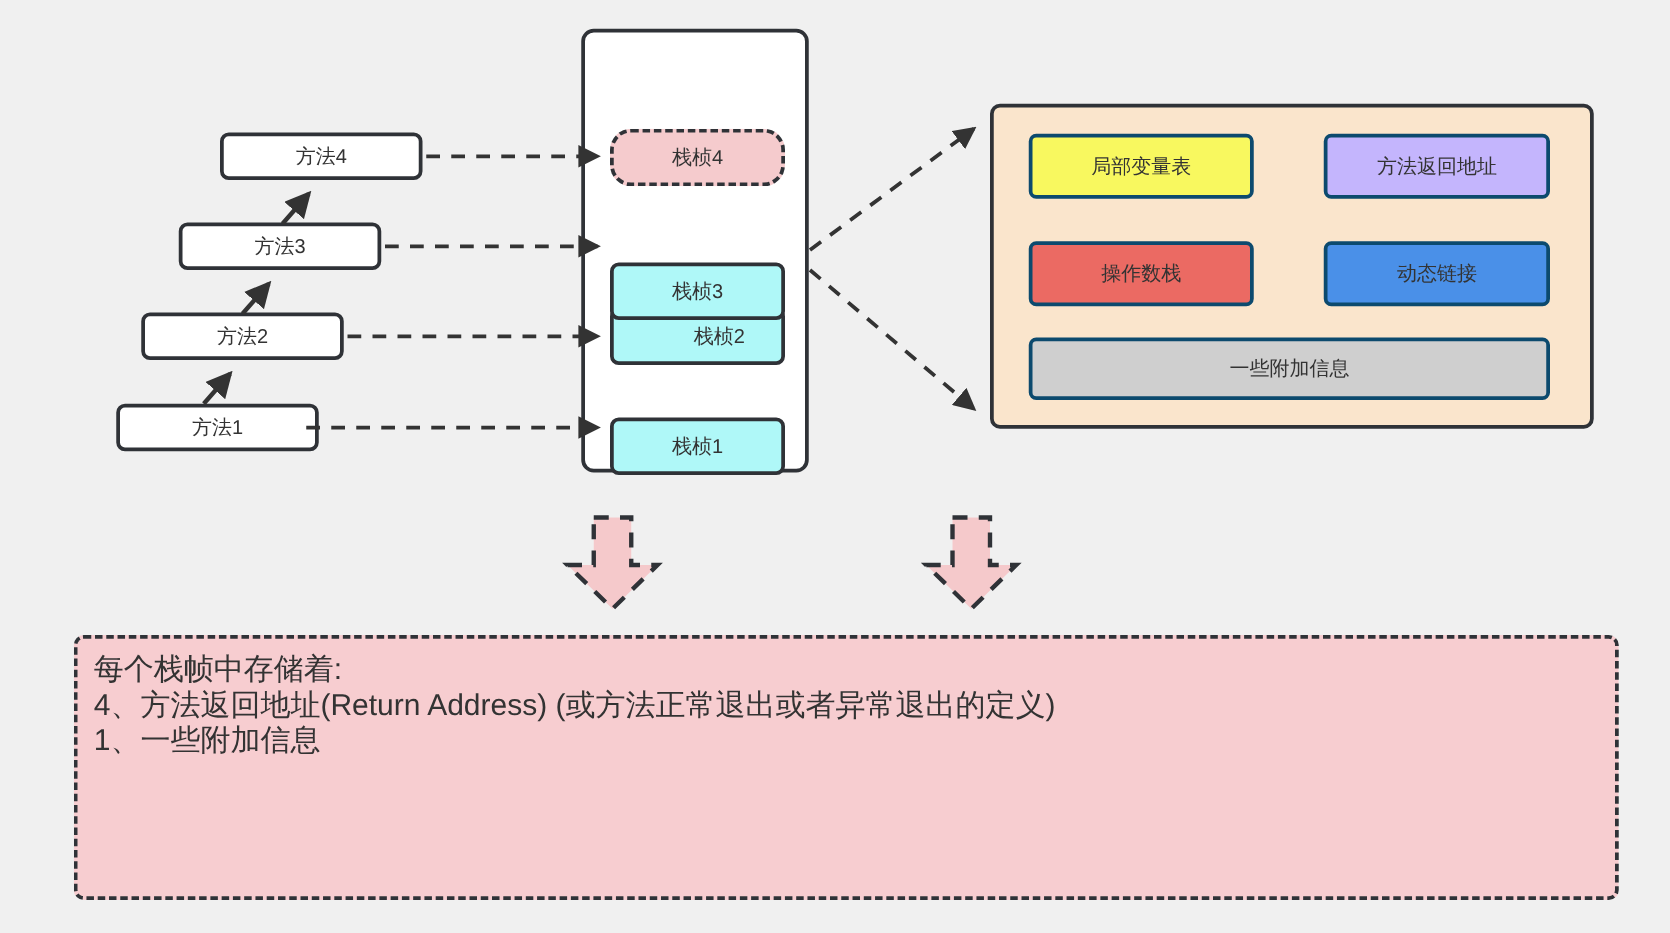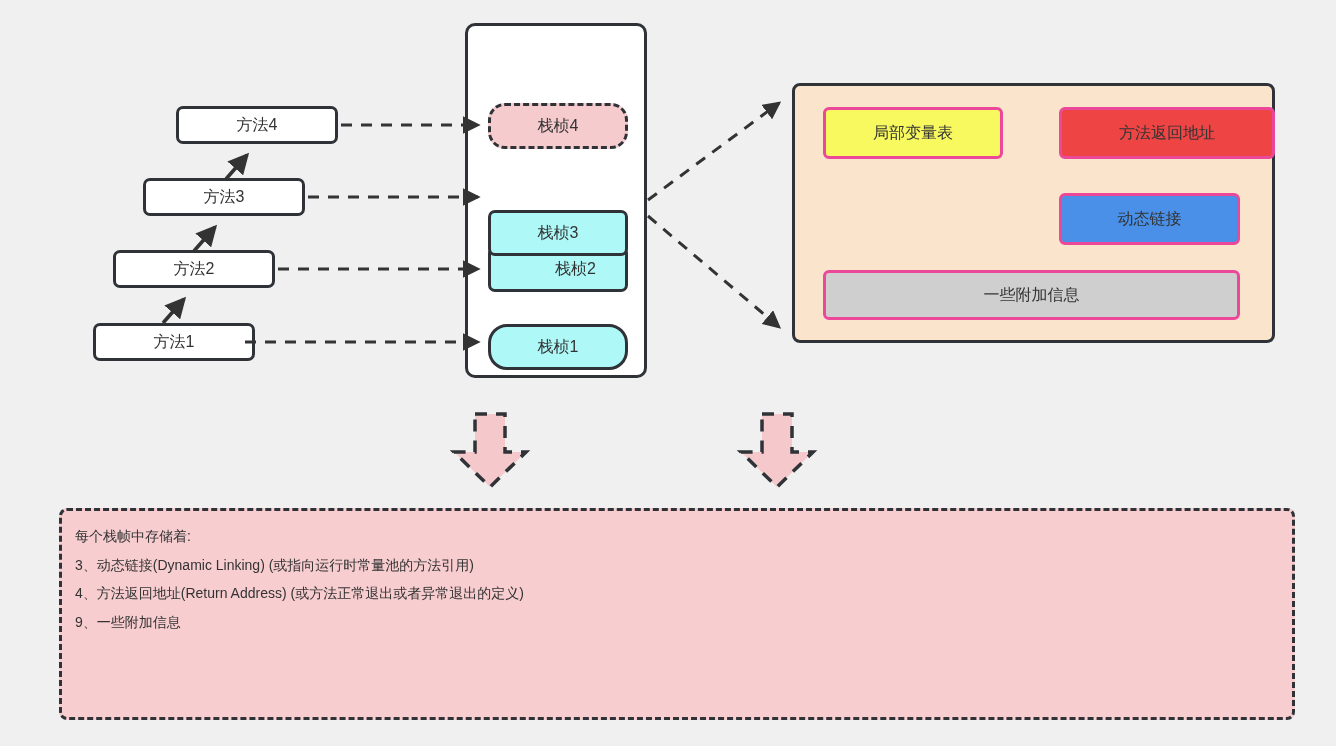--- a/index.html
+++ b/index.html
@@ -52,41 +52,41 @@
   
   .detail-panel{
     position:absolute;
     left:792px;top:83px;width:483px;height:260px;
     background:#fae5cc;
     border:3px solid #2f3237;
     border-radius:8px;
     box-sizing:border-box;
   }
   .chip{
-    border:3px solid #ec4899;
+    border:3px solid #0c4a6e;
     border-radius:6px;
     align-items:center;
   }
   .chip-yellow{left:823px;top:107px;width:180px;height:52px;background:#f8f85f;}
-  .chip-green {left:1059px;top:107px;width:216px;height:52px;background:#ef4444;}
+  .chip-green {left:1059px;top:107px;width:181px;height:52px;background:#c4b5fd;}
   .chip-red   {left:823px;top:193px;width:180px;height:52px;background:#eb6a63;}
   .chip-blue  {left:1059px;top:193px;width:181px;height:52px;background:#4a90e8;}
   .chip-gray  {left:823px;top:270px;width:417px;height:50px;background:#cfcfcf;}
   
   .note-box{
     position:absolute;
     left:59px;top:508px;width:1236px;height:212px;
     background:#f7cdd0;
     border:3.5px dashed #2f3237;
     border-radius:8px;
     box-sizing:border-box;
     padding:11px 10px 0 13px;
   }
   .note-line{
-    font-size:14px;
+    font-size:24px;
     line-height:28.5px;
     color:#333;
     white-space:pre;
   }
   
   #connector-layer{
     position:absolute;left:0;top:0;width:1336px;height:746px;
     pointer-events:none;
   }
 </style>
@@ -103,52 +103,54 @@
   <div class="box mbox" style="left:113px;top:250px;">
     <span>方法2</span>
   </div>
   <div class="box mbox" style="left:143px;top:178px;">
     <span>方法3</span>
   </div>
   <div class="box mbox" style="left:176px;top:106px;">
     <span>方法4</span>
   </div>
 
-  <div class="box frame frame-cyan" style="top:324px;border-radius:19px;">
+  <div class="box frame frame-cyan" style="top:334px;">
     <span>栈桢1</span>
   </div>
   <div class="box frame frame-cyan" style="top:246px;padding-left:35px;">
     <span>栈桢2</span>
   </div>
   <div class="box frame frame-cyan" style="top:174px;margin-top:36px;">
     <span>栈桢3</span>
   </div>
   <div class="box frame frame-pink" style="top:103px;border-radius:17px;">
     <span>栈桢4</span>
   </div>
 
   <div class="detail-panel"></div>
   <div class="box chip chip-yellow">
     <span>局部变量表</span>
   </div>
   <div class="box chip chip-green">
     <span>方法返回地址</span>
   </div>
+  <div class="box chip chip-red">
+    <span>操作数栈</span>
+  </div>
   <div class="box chip chip-blue">
     <span>动态链接</span>
   </div>
   <div class="box chip chip-gray">
     <span>一些附加信息</span>
   </div>
 
   <div class="note-box">
     <div class="note-line">每个栈帧中存储着:</div>
-    <div class="note-line">3、动态链接(Dynamic Linking) (或指向运行时常量池的方法引用)</div>
     <div class="note-line">4、方法返回地址(Return Address) (或方法正常退出或者异常退出的定义)</div>
-    <div class="note-line">9、一些附加信息</div>
+    <div class="note-line">1、一些附加信息</div>
   </div>
 
   <svg id="connector-layer" viewBox="0 0 1336 746" xmlns="http://www.w3.org/2000/svg">
     <defs>
       <marker id="arrow" viewBox="0 0 10 10" refX="8.5" refY="5" markerWidth="6" markerHeight="6" orient="auto-start-reverse">
         <path d="M0,0 L10,5 L0,10 z" fill="#333333"></path>
       </marker>
     </defs>
 
     <path d="M341,125 L478,125" stroke="#333333" stroke-width="3" stroke-dasharray="11 9" fill="none" marker-end="url(#arrow)"></path>

